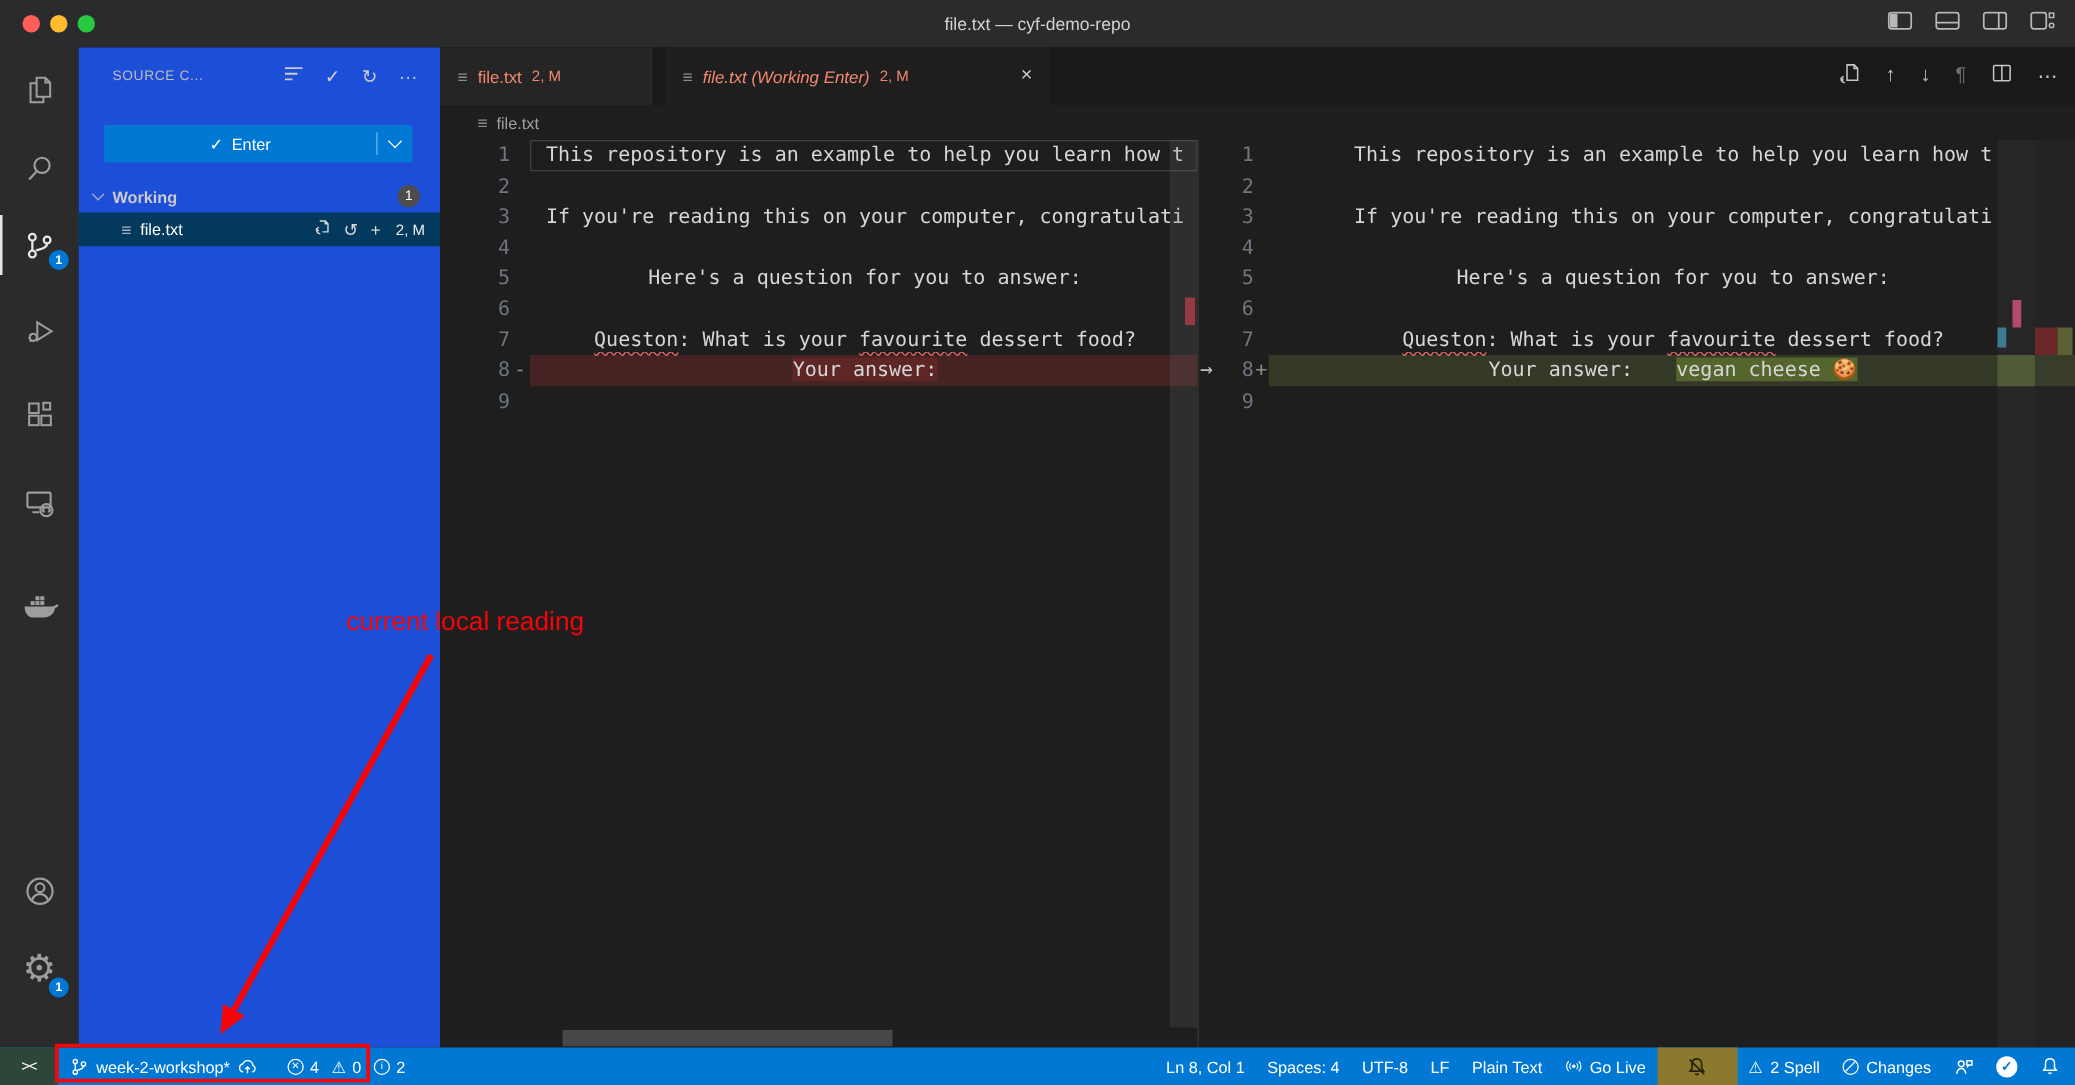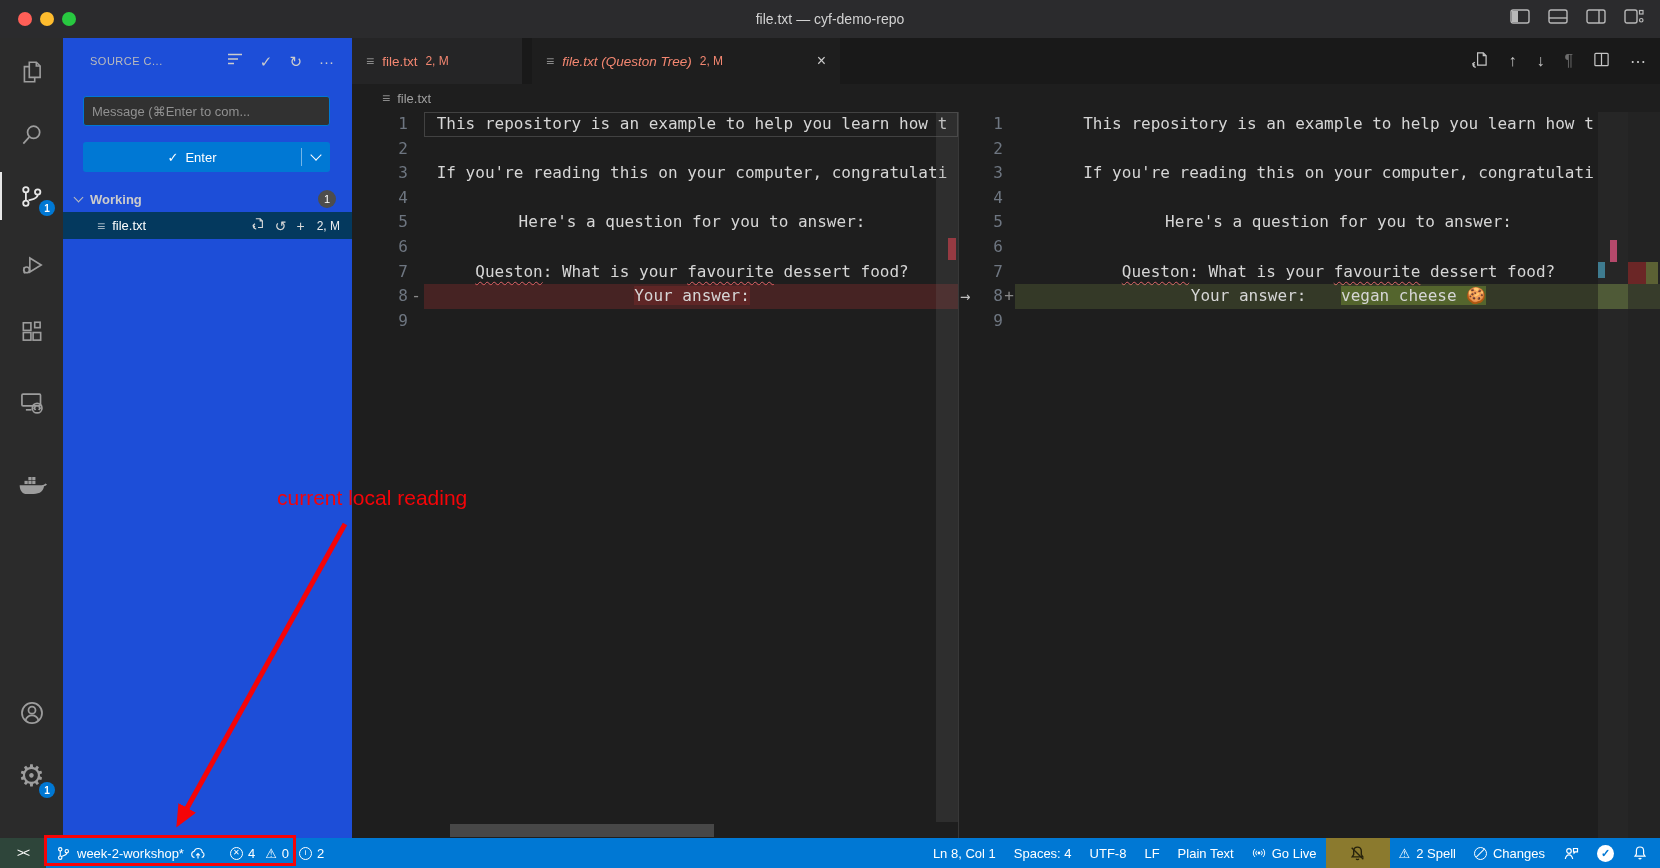--- a/index.html
+++ b/index.html
@@ -245,21 +245,20 @@
               <line x1="1" y1="3.5" x2="15" y2="3.5"></line>
               <line x1="1" y1="8" x2="11" y2="8"></line>
               <line x1="1" y1="12.5" x2="7" y2="12.5"></line>
             </svg>
         </span>
         <span class="glyph">✓</span>
         <span class="glyph">↻</span>
         <span class="glyph">···</span>
       </span>
     </div>
-    <input class="msg-input" type="text" placeholder="Message (⌘Enter to com..." style="">
     <div class="commit-btn">
       <span class="commit-main">
         <span>✓</span>
         <span>Enter</span>
       </span>
       <span class="commit-sep"></span>
       <span class="commit-drop">
           <span class="chev"></span>
         </span>
     </div>
@@ -288,21 +287,21 @@
 
   <div class="editor">
     <div class="tabbar">
       <div class="tab tab1">
         <span class="tico">≡</span>
         <span class="lbl">file.txt</span>
         <span class="dec">2, M</span>
       </div>
       <div class="tab tab2">
         <span class="tico">≡</span>
-        <span class="lbl">file.txt (Queston Tree)</span>
+        <span class="lbl">file.txt (Working Enter)</span>
         <span class="dec">2, M</span>
         <span class="tab-close">×</span>
       </div>
       <div class="ed-actions">
         <span>
           <svg width="17" height="17" viewBox="0 0 18 18" fill="none" stroke="#c5c5c5" stroke-width="1.3">
               <path d="M7 2h6l3 3v10H7z"></path>
               <path d="M13 2v3h3"></path>
               <path d="M2 13.5c0 2.4 1.4 3.5 3.2 3.7M4 15.2 2 13.4 4.1 11.8"></path>
             </svg>

